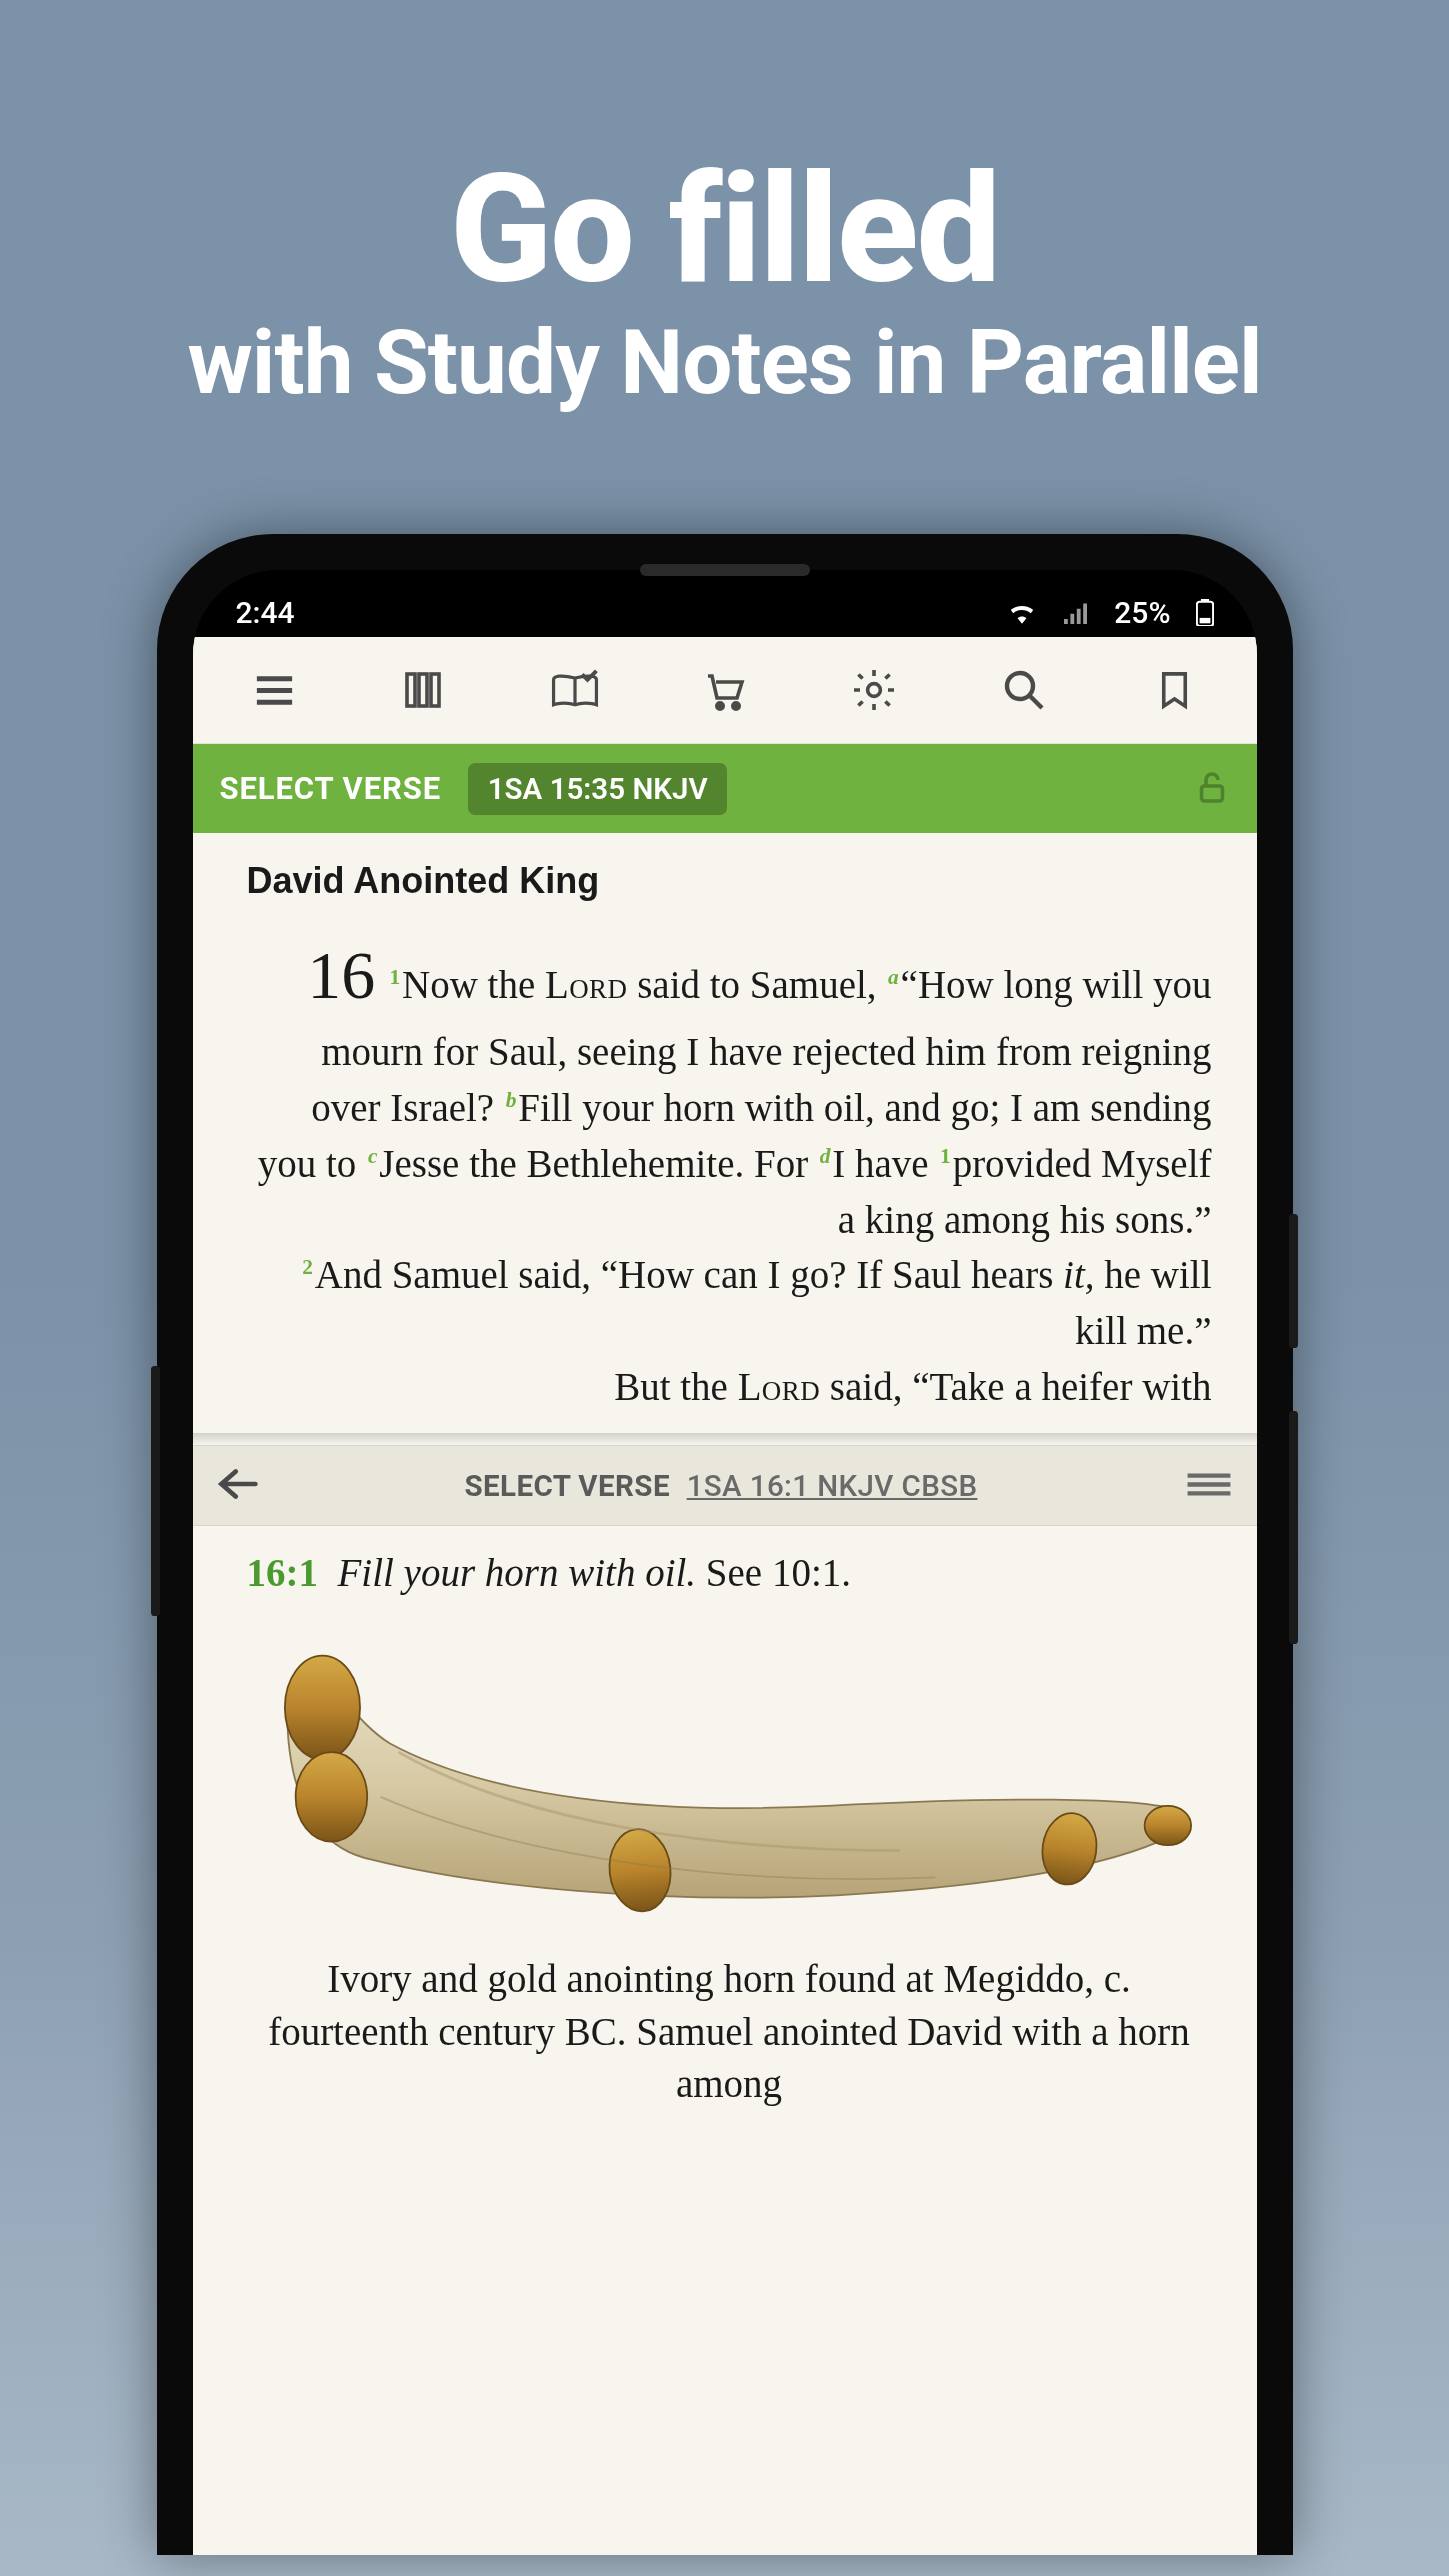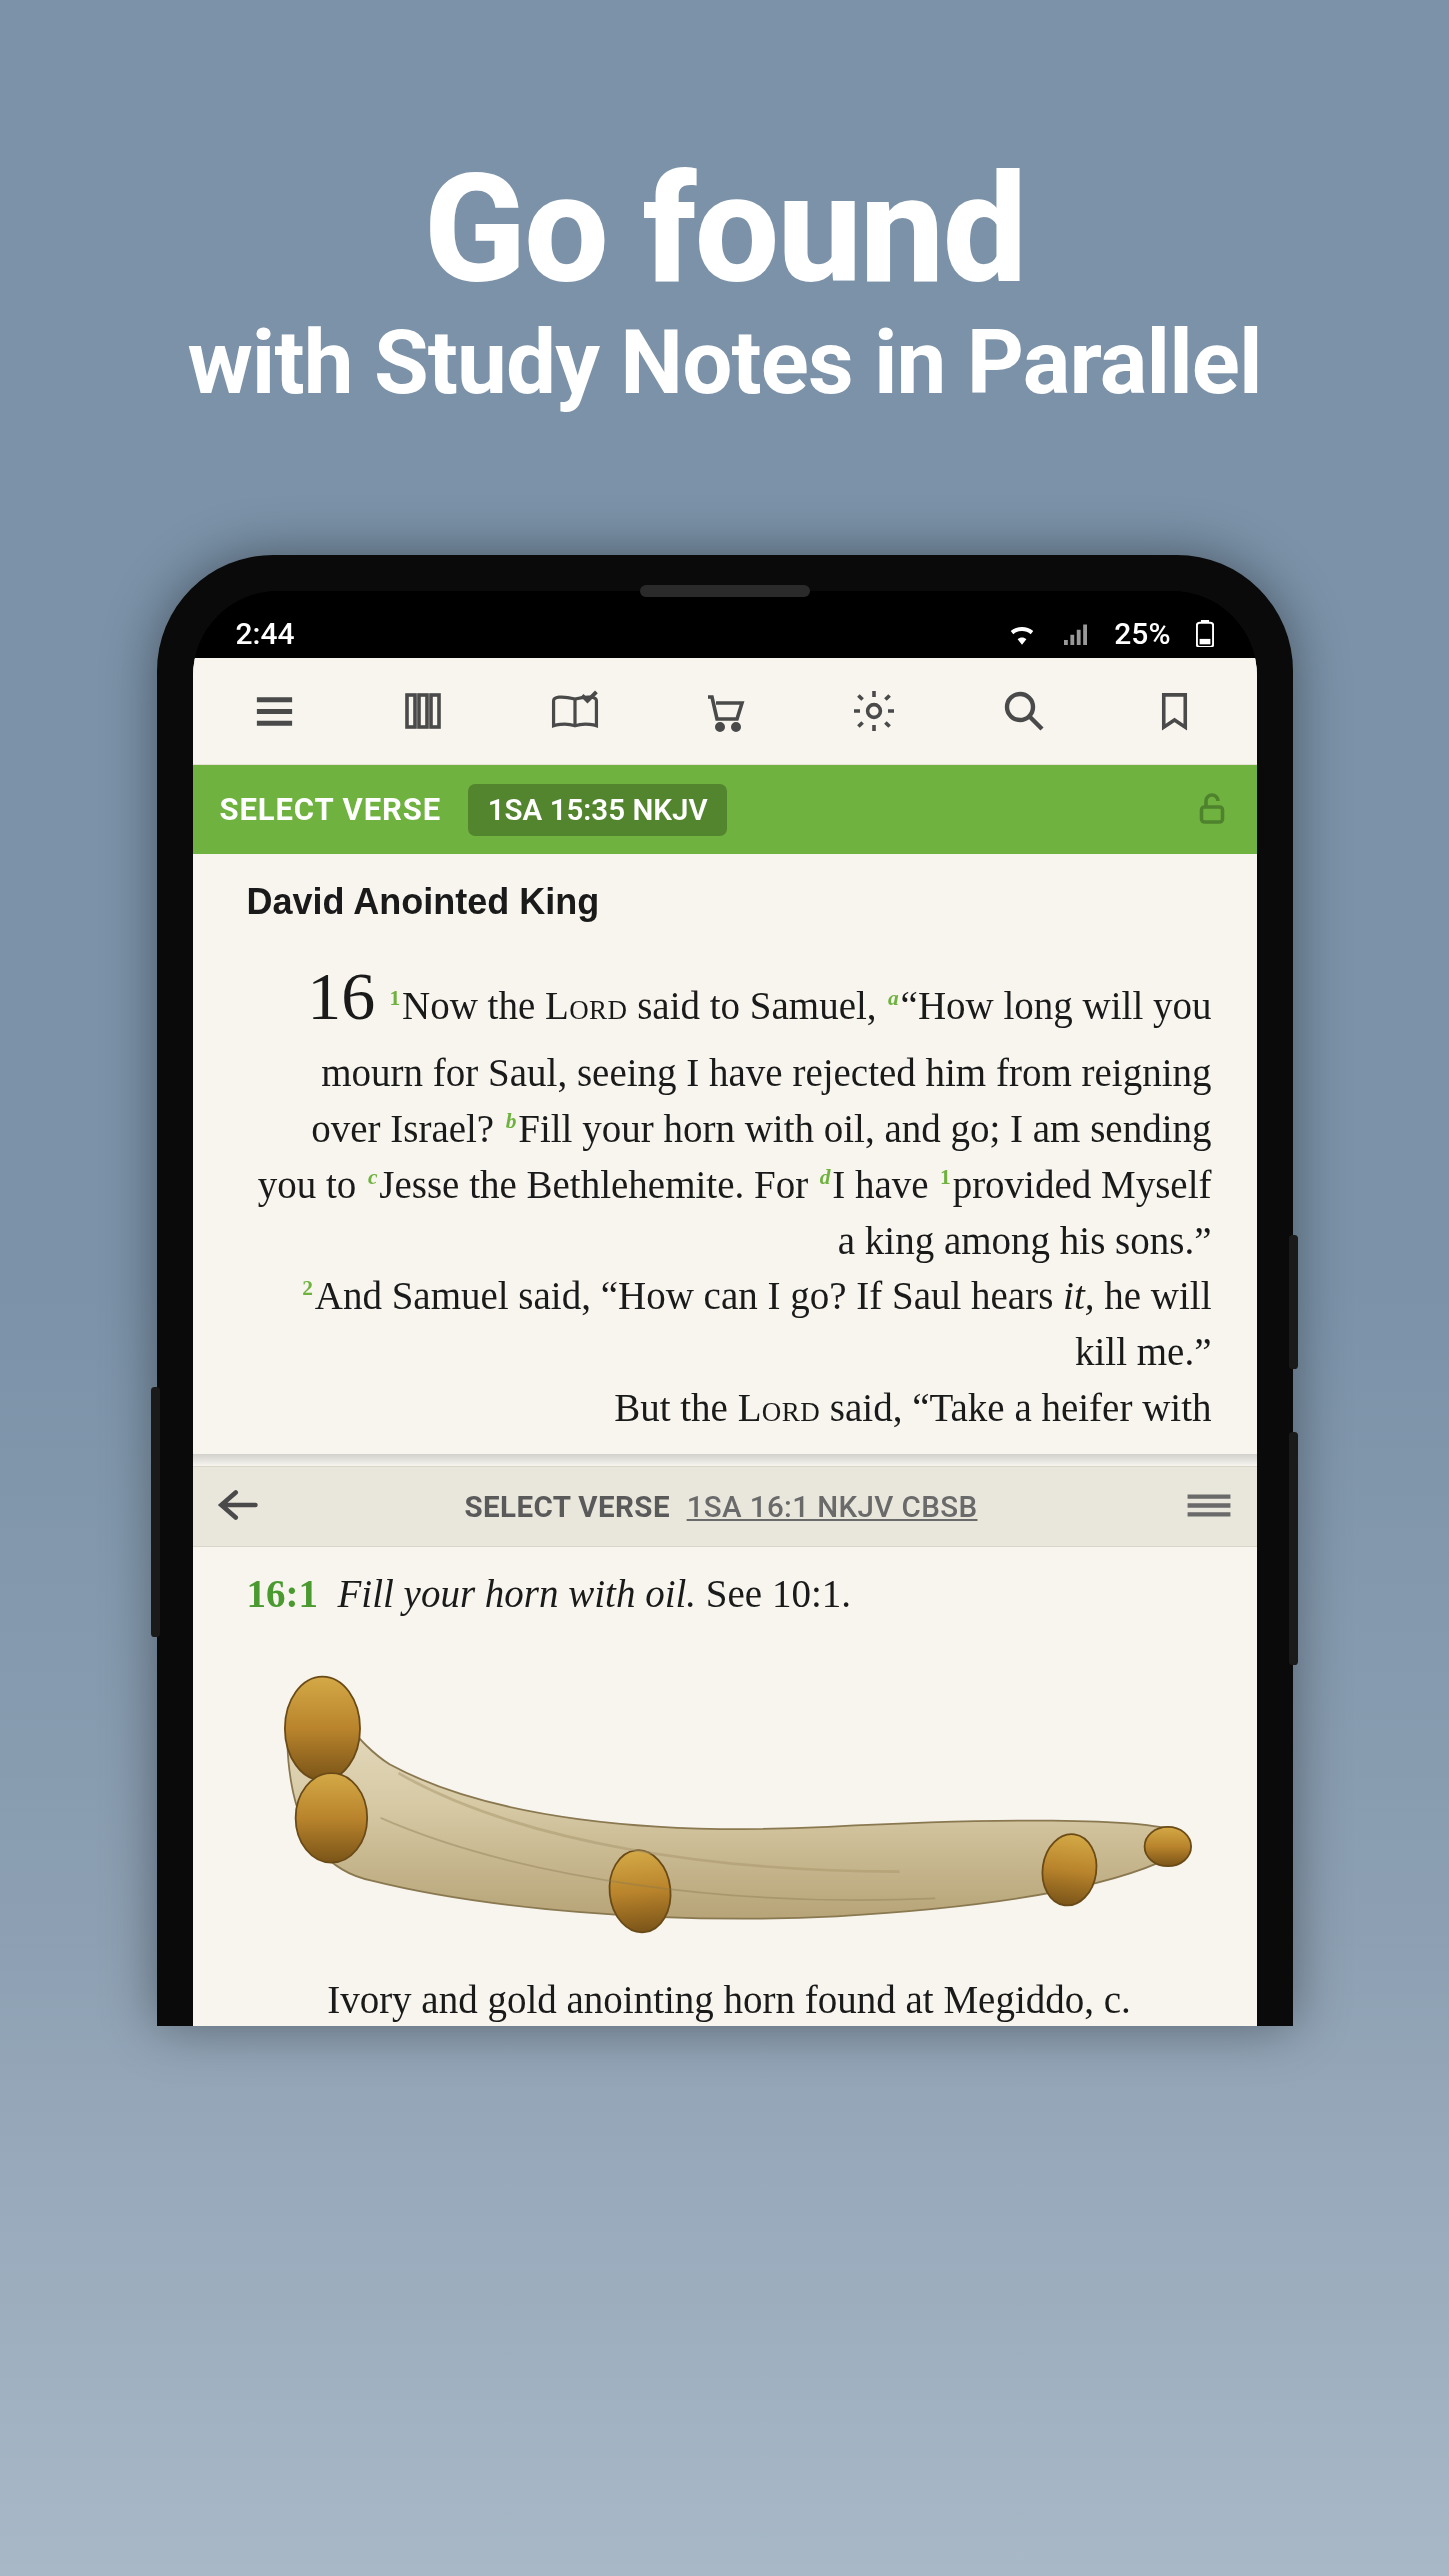--- a/index.html
+++ b/index.html
@@ -26,23 +26,23 @@
   .promo-headline .sub {
     font-size: 89px;
     font-weight: 700;
     line-height: 1.2;
     letter-spacing: -0.9px;
   }
   .phone {
     position: absolute;
     left: 50%;
     transform: translateX(-50%);
-    top: 555px;
+    top: 534px;
     width: 1136px;
-    height: 1471px;
+    height: 2021px;
     background: #0a0a0a;
     border-radius: 116px 116px 0 0;
     padding: 36px 36px 0 36px;
     box-shadow: 0 0 54px rgba(0,0,0,0.4);
   }
   .phone-inner {
     position: relative;
     width: 100%;
     height: 100%;
     border-radius: 85px 85px 0 0;
@@ -243,21 +243,21 @@
     width: 9px;
     height: 250px;
     background: #1a1a1a;
     border-radius: 3.6px;
   }
 </style>
 </head>
 <body>
 
 <div class="promo-headline">
-  <div class="big">Go found</div>
+  <div class="big">Go filled</div>
   <div class="sub">with Study Notes in Parallel</div>
 </div>
 
 <div class="phone">
   <div class="side-btn b1"></div>
   <div class="side-btn b2"></div>
   <div class="side-btn-left"></div>
   <div class="phone-speaker"></div>
   <div class="phone-inner">
 

